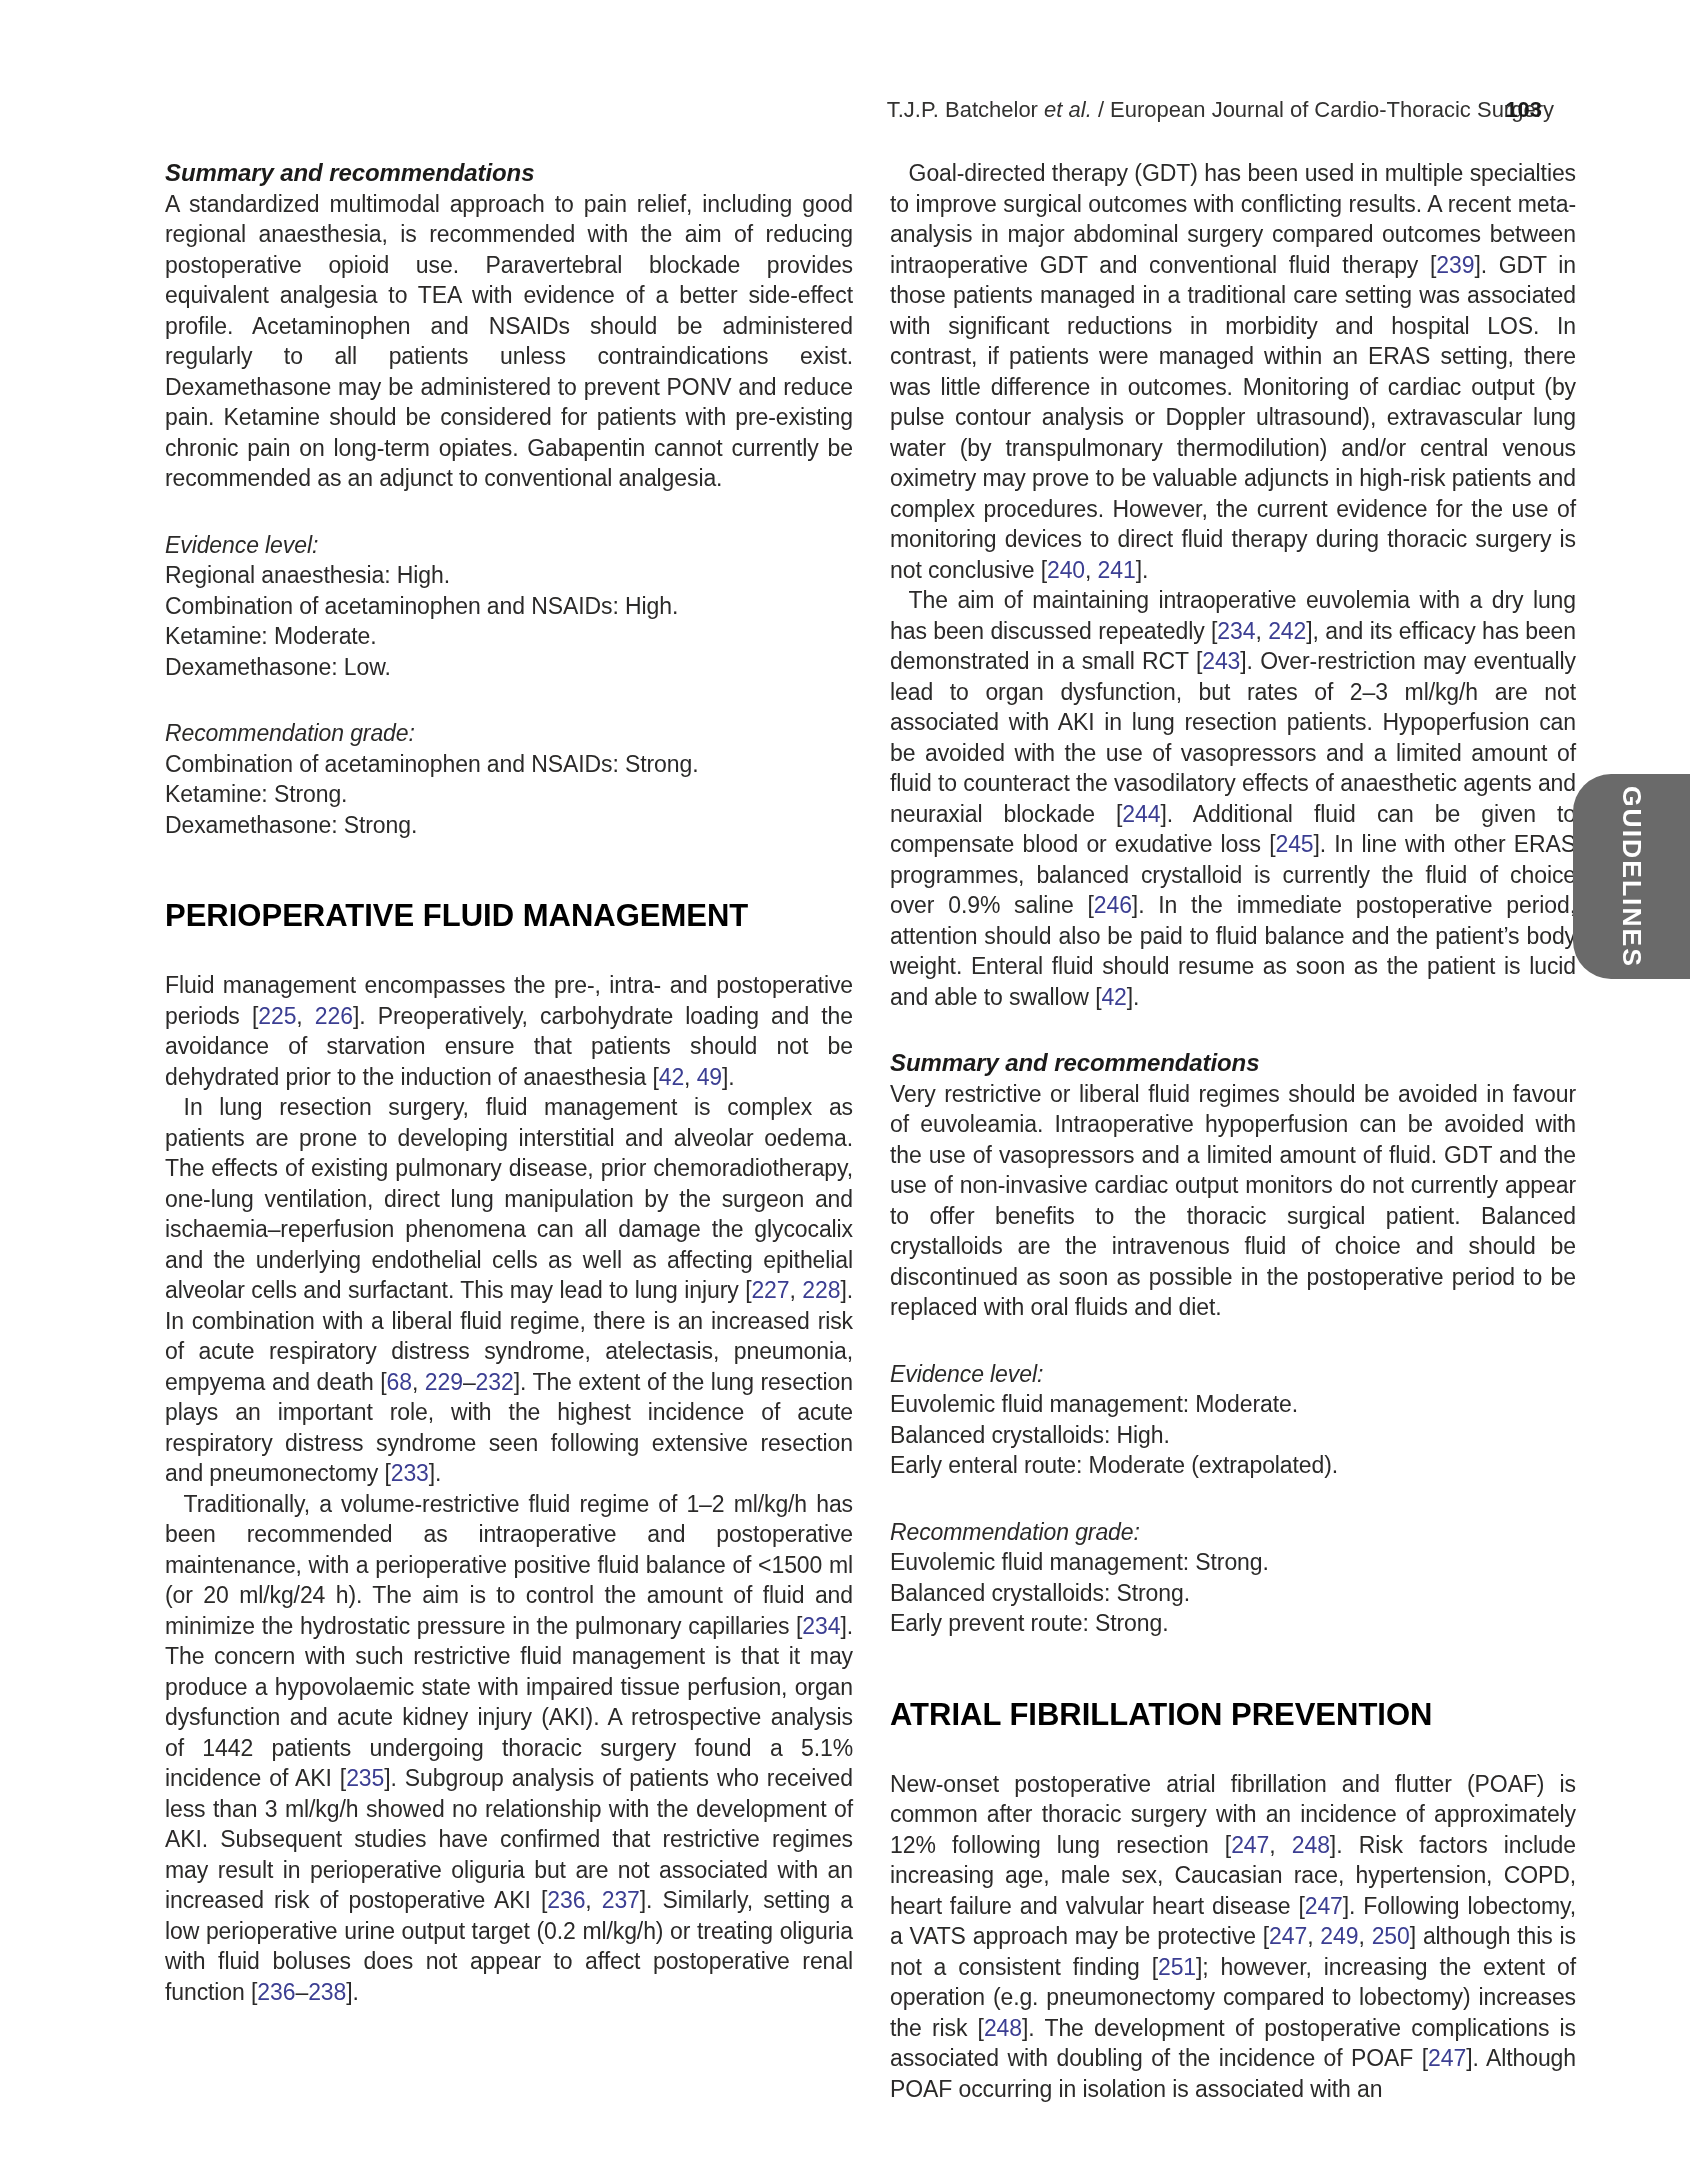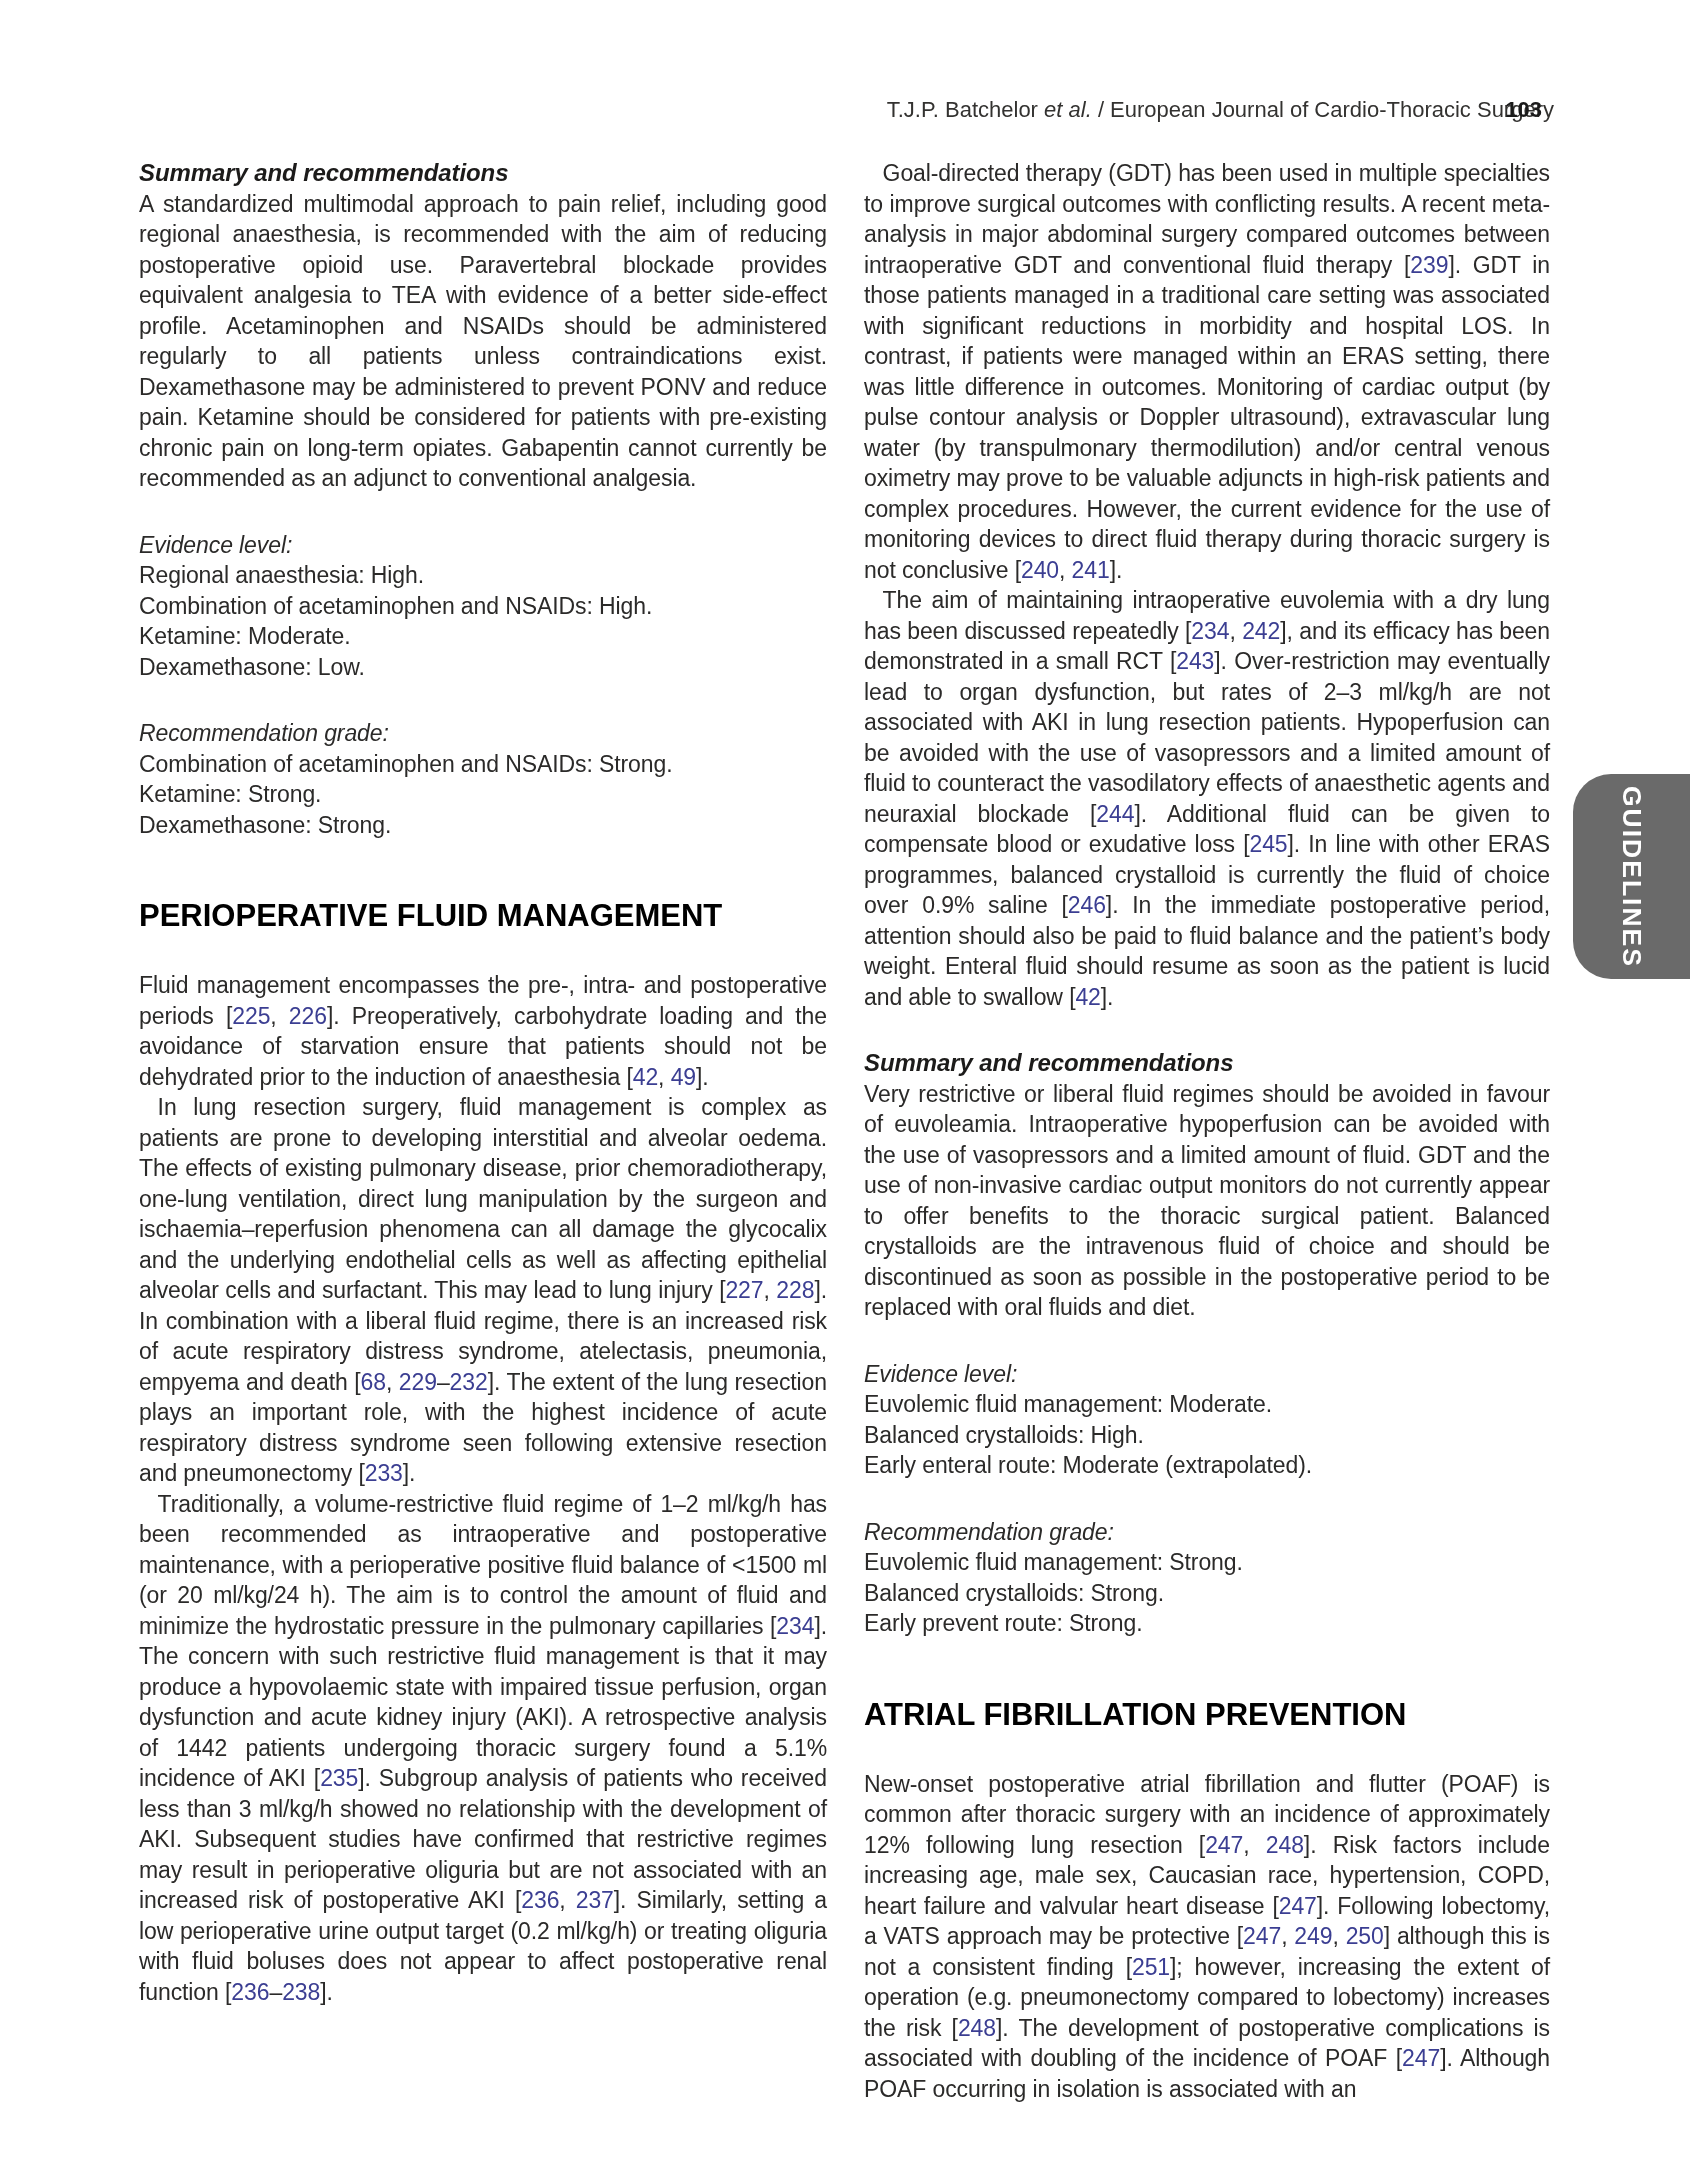--- a/index.html
+++ b/index.html
@@ -33,20 +33,21 @@
     color: #1a1a1a;
   }
   .ital { font-style: italic; }
 
   .col {
     position: absolute;
     top: 158px;
     font-size: 23px;
     line-height: 30.5px;
     letter-spacing: -0.1px;
+    margin-left: 26px;
   }
   .col-left  { left: 139px;  width: 688px; }
   .col-right { left: 864px; width: 686px; }
 
   .col > :first-child { margin-top: 0; }
 
   p.para {
     margin: 0;
     text-align: justify;
   }

